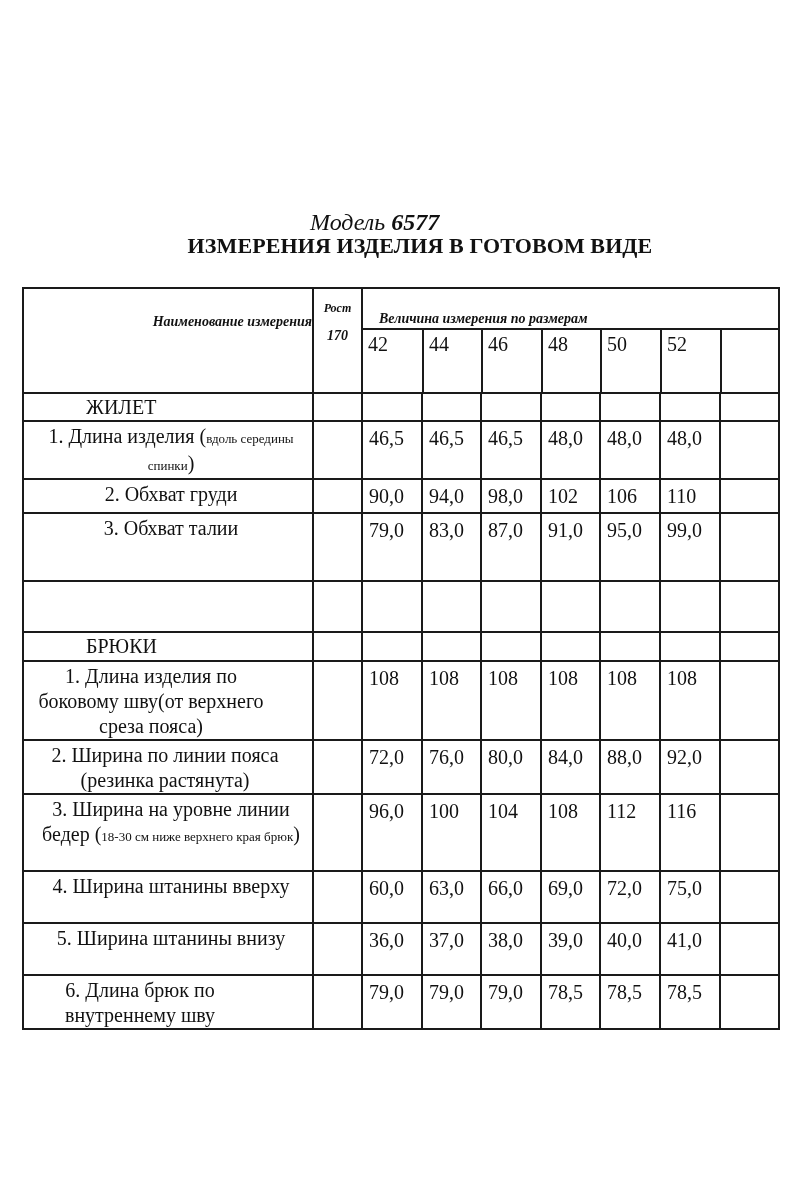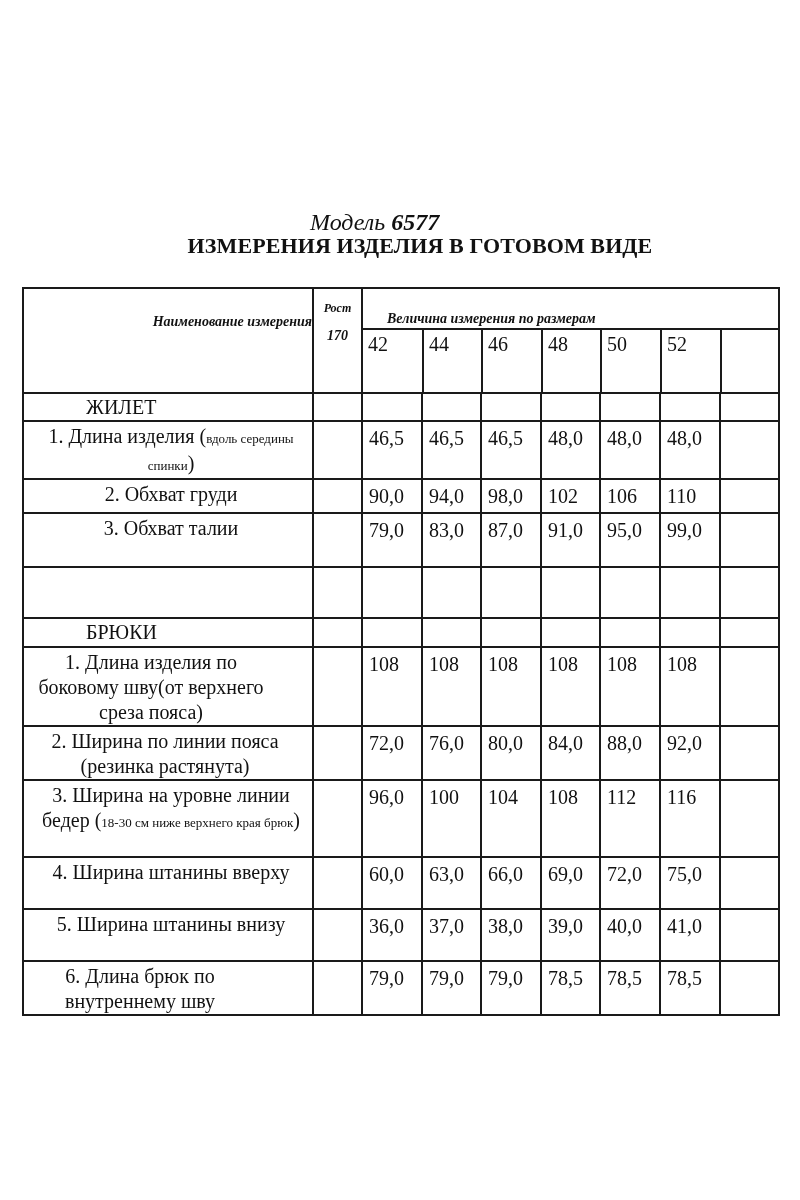--- a/index.html
+++ b/index.html
@@ -7,21 +7,21 @@
          font-family: "Liberation Serif", "DejaVu Serif", serif; color: #111; }
   .model-wrap { position: absolute; left: 310px; top: 209px; font-style: italic; font-size: 24px; }
   .title { position: absolute; top: 233px; left: 0; width: 840px; text-align: center;
            font-weight: bold; font-size: 22px; letter-spacing: 0.1px; }
   table { position: absolute; left: 22px; top: 287px; border-collapse: collapse;
           table-layout: fixed; }
   td { border: 2px solid #1a1a1a; padding: 0; vertical-align: top; font-size: 20px; line-height: 25px; }
   .h-name { font-style: italic; font-weight: bold; font-size: 14px; padding-top: 20px; text-align: right; }
   .h-rost { font-style: italic; font-weight: bold; font-size: 12px; text-align: center; padding-top: 12px; line-height: 14px; }
   .h-rost .r170 { display:block; margin-top: 14px; font-size: 14px; }
-  .h-val { font-style: italic; font-weight: bold; font-size: 14px; padding-left: 24px; padding-top: 22px; height: 17px; line-height: 16px; border-bottom: 2px solid #1a1a1a; }
+  .h-val { font-style: italic; font-weight: bold; font-size: 14px; padding-left: 16px; padding-top: 22px; height: 17px; line-height: 16px; border-bottom: 2px solid #1a1a1a; }
   .size { padding-left: 5px; padding-top: 2px; }
   .val { padding-left: 6px; padding-top: 4px; }
   .lbl { padding-left: 6px; padding-top: 2px; text-align: center; }
   .section { padding-left: 62px; padding-top: 0; line-height: 26px; }
   .small { font-size: 13px; }
 </style>
 </head>
 <body>
 
 <div class="model-wrap">
@@ -102,21 +102,21 @@
     <td class="lbl">2. Обхват груди</td>
     <td></td>
     <td class="val">90,0</td>
     <td class="val">94,0</td>
     <td class="val">98,0</td>
     <td class="val">102</td>
     <td class="val">106</td>
     <td class="val">110</td>
     <td class="val"></td>
   </tr>
-  <tr style="height:54px">
+  <tr style="height:68px">
     <td class="lbl">3. Обхват талии</td>
     <td></td>
     <td class="val">79,0</td>
     <td class="val">83,0</td>
     <td class="val">87,0</td>
     <td class="val">91,0</td>
     <td class="val">95,0</td>
     <td class="val">99,0</td>
     <td class="val"></td>
   </tr>

